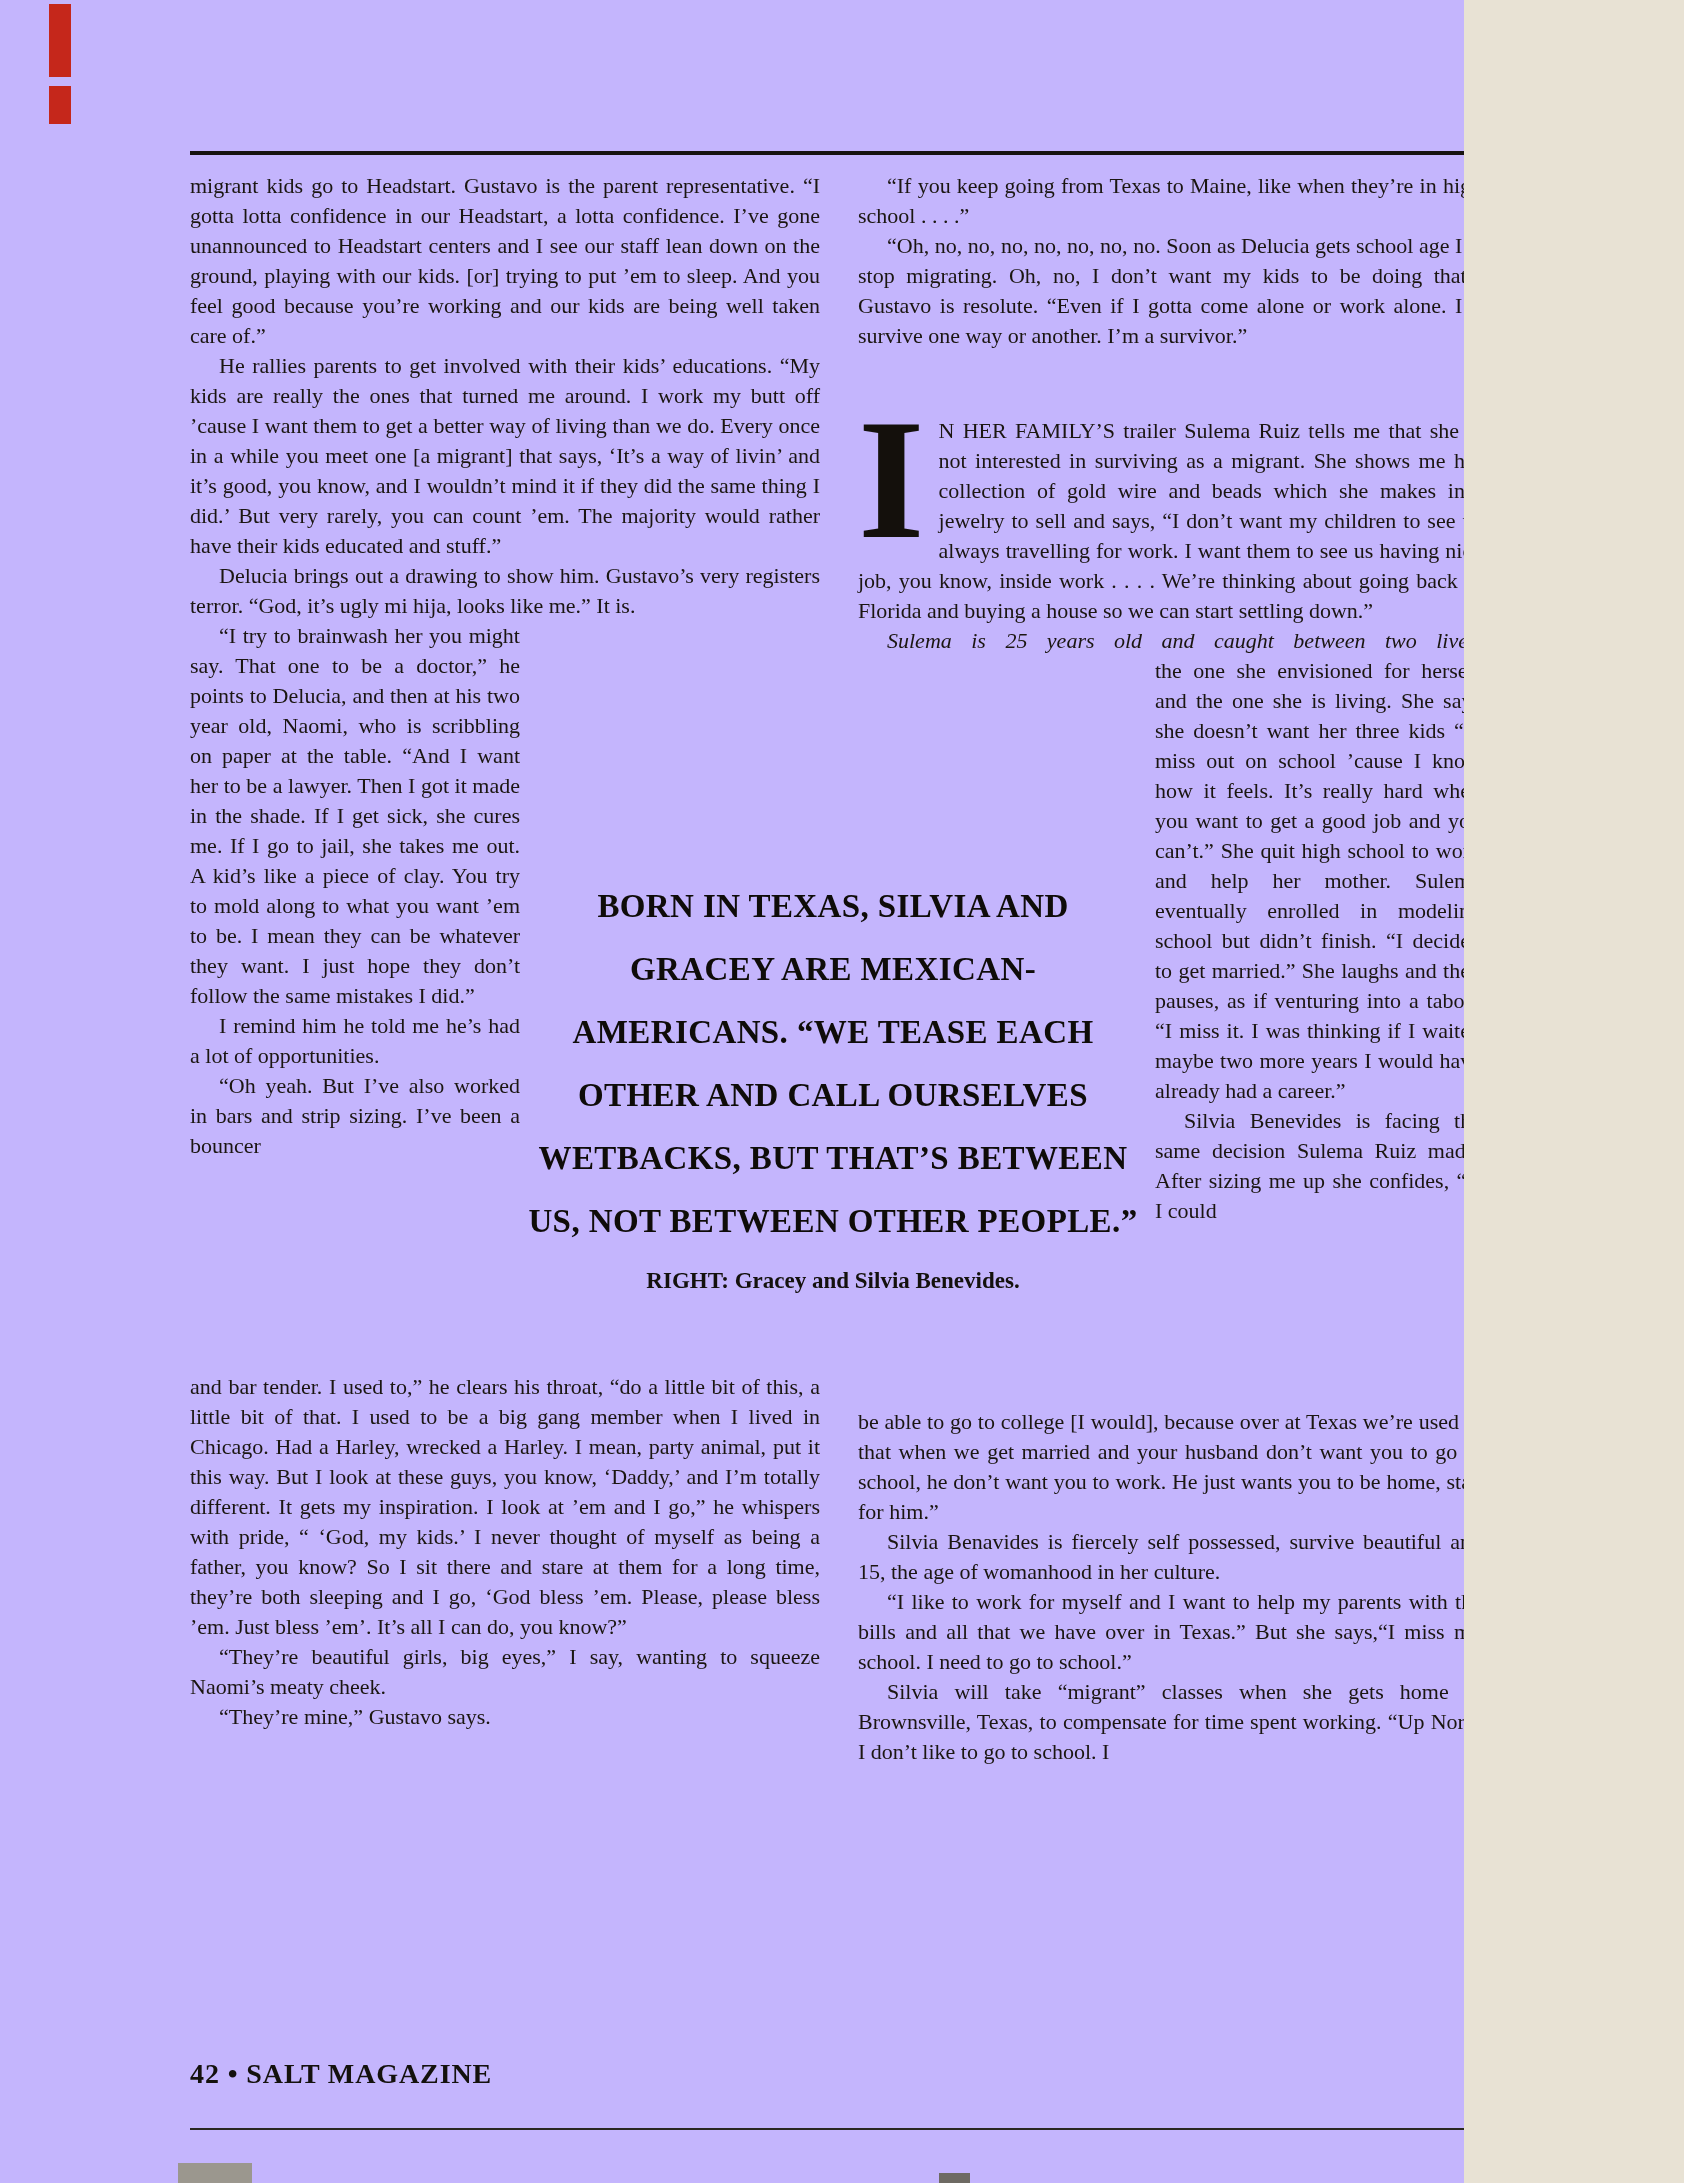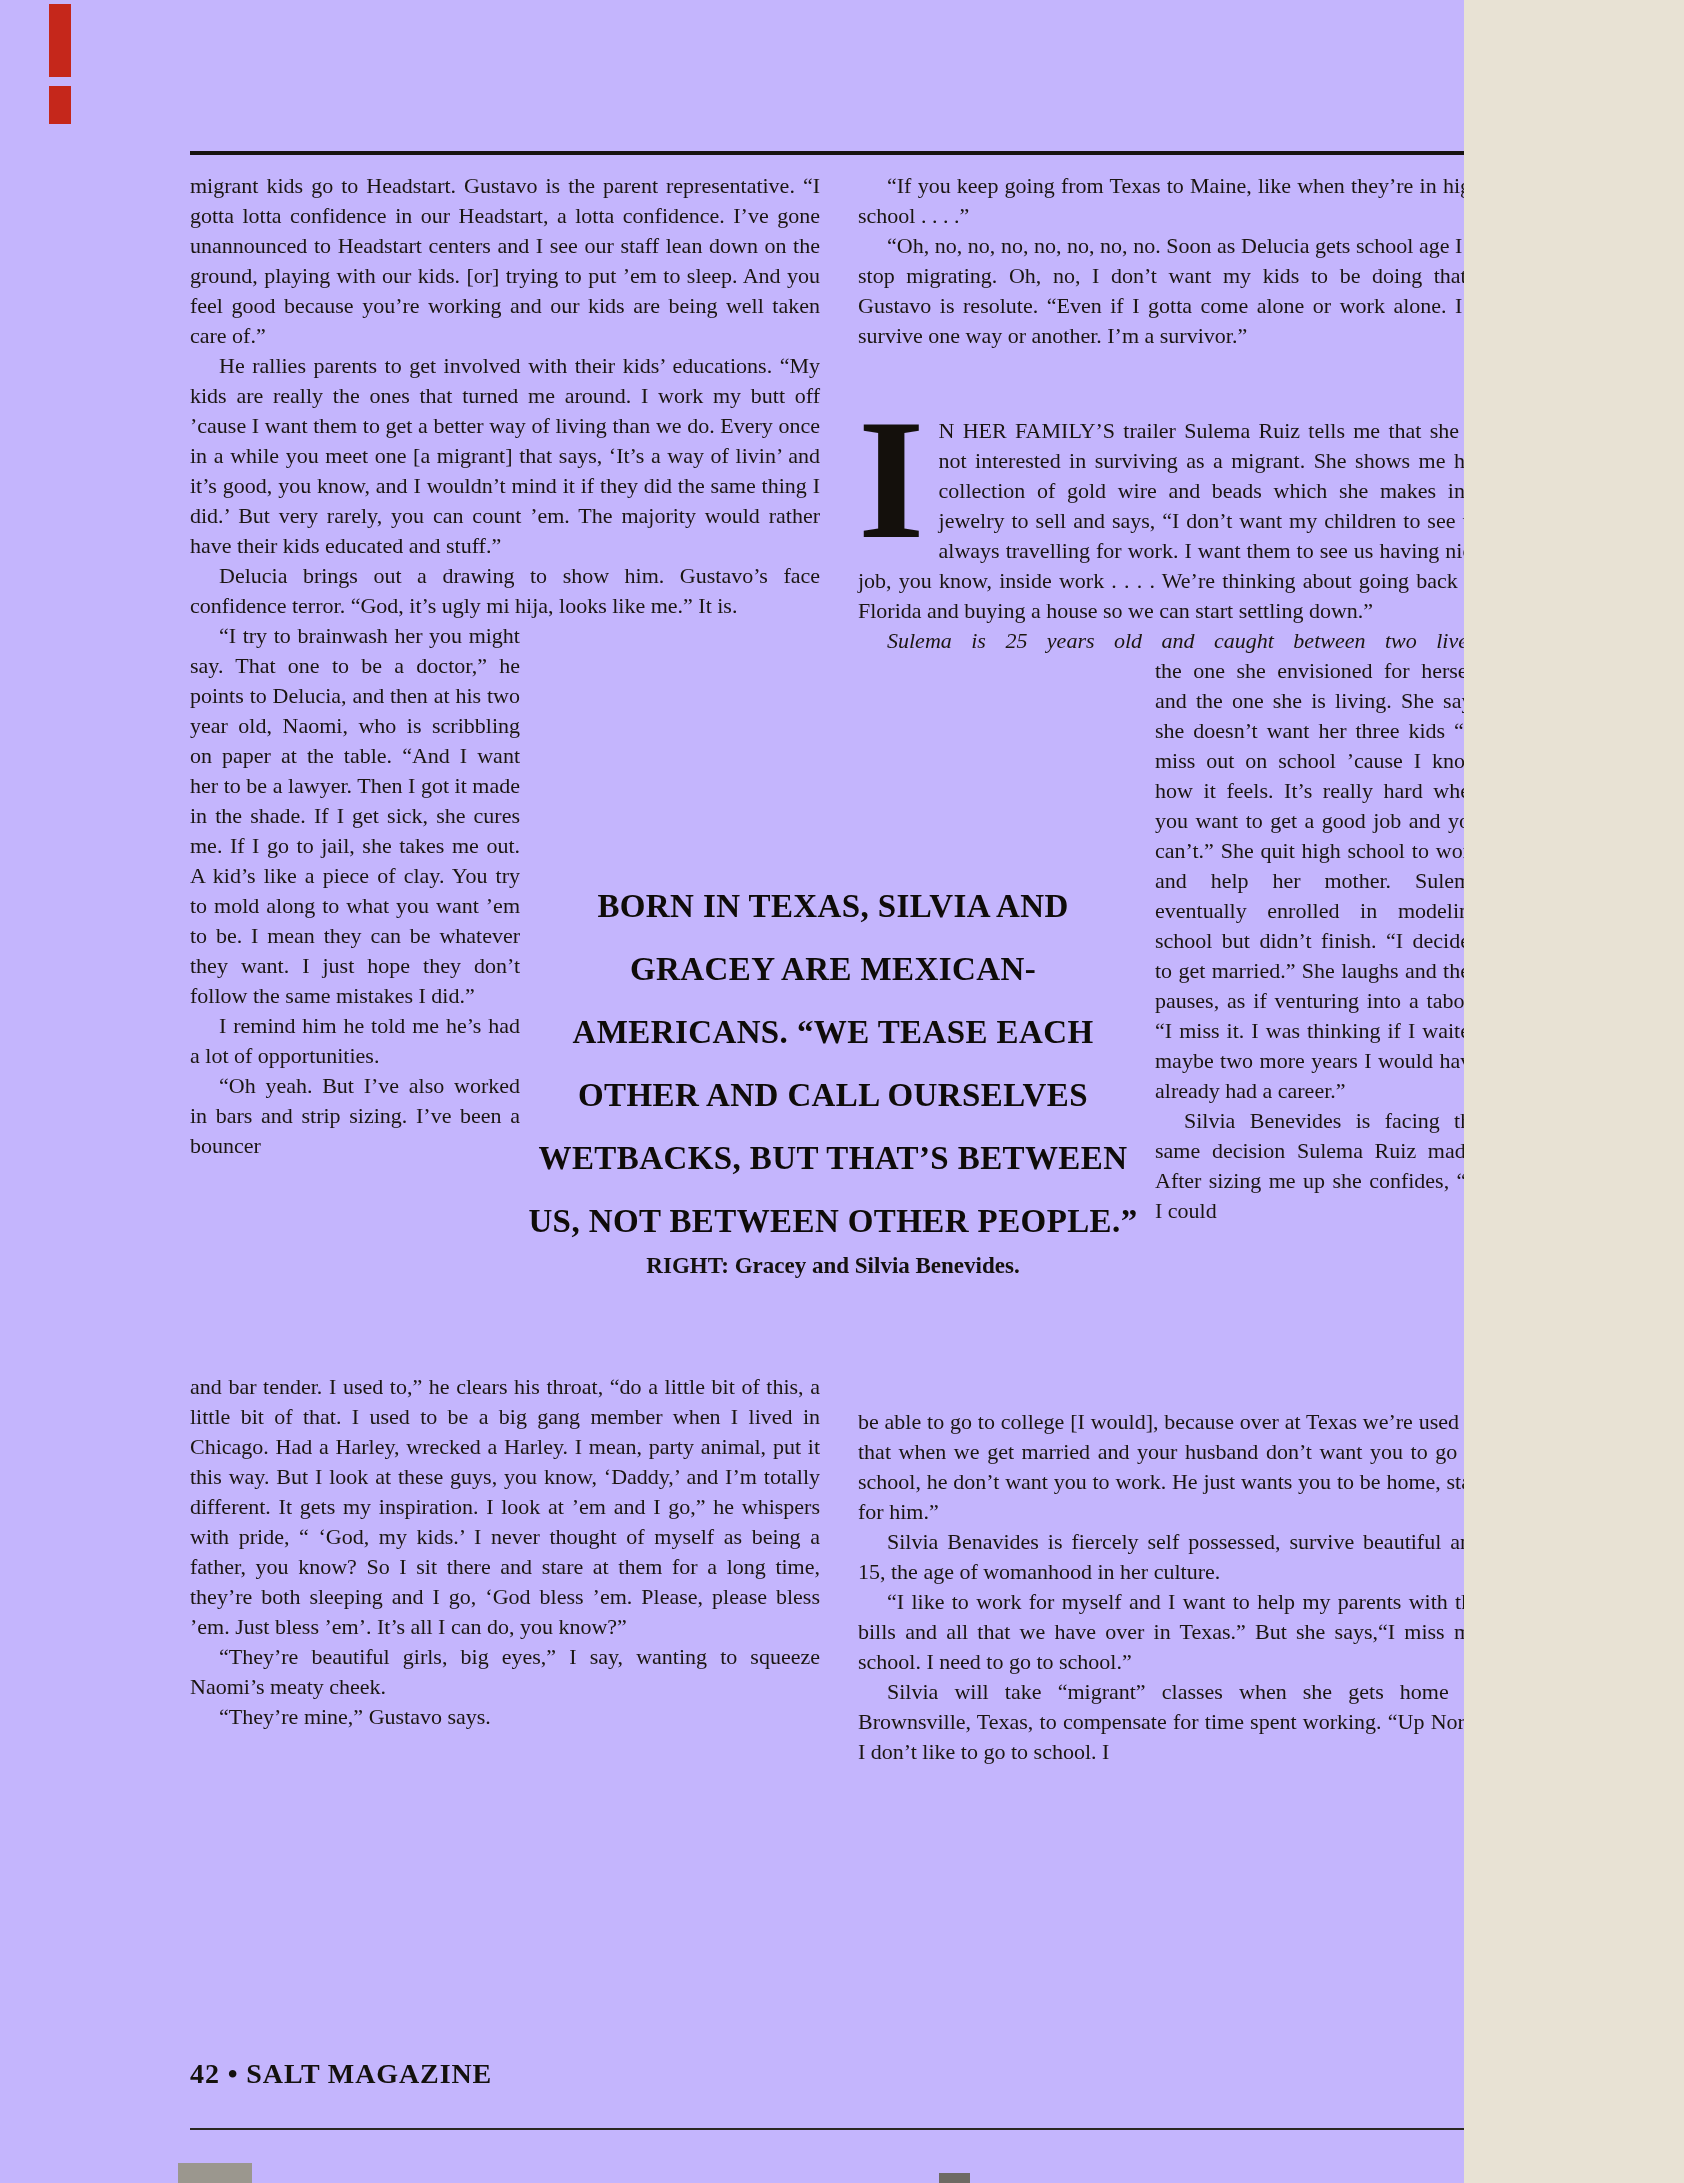--- a/index.html
+++ b/index.html
@@ -18,21 +18,21 @@
   .left-narrow { width:330px; min-height:751px; }
   .right-narrow { margin-left:297px; width:326px; min-height:751px; }
   .dcp { margin-top:65px; }
   .dropcap {
     float:left; font-weight:700; font-size:171px; line-height:119px;
     height:119px; margin:3.5px 14px 0 0; color:#14100c;
   }
   .top-rule { position:absolute; left:190px; top:151px; width:1291px; height:3.9px; background:#171310; }
   .pullquote { position:absolute; left:523px; top:875px; width:620px; text-align:center; }
   .pq-text { font-weight:700; font-size:33px; line-height:63px; letter-spacing:0.4px; color:#0f0c09; }
-  .pq-caption { font-weight:700; font-size:23px; color:#14110d; }
+  .pq-caption { margin-top:15px; font-weight:700; font-size:23px; color:#14110d; }
   .footer { position:absolute; left:190px; top:2058px; font-weight:700; font-size:28px; letter-spacing:0.9px; color:#14110d; }
   .bottom-rule { position:absolute; left:190px; top:2128px; width:1291px; height:2.2px; background:#2a2722; }
   .reg-a { position:absolute; left:49px; top:4.4px; width:22px; height:73px; background:#c5271b; }
   .reg-b { position:absolute; left:49px; top:86px; width:22px; height:38px; background:#c5271b; }
   .mark-gray { position:absolute; left:178px; top:2163px; width:74px; height:20px; background:#9b978e; }
   .mark-small { position:absolute; left:939px; top:2173px; width:31px; height:9.6px; background:#6e6a63; }
   .tick-1 { position:absolute; left:1642px; top:352px; width:19px; height:4.4px; background:#908d86; }
   .tick-2 { position:absolute; left:1644px; top:1833px; width:16.6px; height:4.4px; background:#908d86; }
 </style>
 </head>
@@ -40,21 +40,21 @@
 
 <div class="page">
 
   <div class="reg-a"></div>
   <div class="reg-b"></div>
   <div class="top-rule"></div>
 
   <div class="col col-left">
     <p class="bp">migrant kids go to Headstart. Gustavo is the parent representative. “I gotta lotta confidence in our Headstart, a lotta confidence. I’ve gone unannounced to Headstart centers and I see our staff lean down on the ground, playing with our kids. [or] trying to put ’em to sleep. And you feel good because you’re working and our kids are being well taken care of.”</p>
     <p class="bp ind">He rallies parents to get involved with their kids’ educations. “My kids are really the ones that turned me around. I work my butt off ’cause I want them to get a better way of living than we do. Every once in a while you meet one [a migrant] that says, ‘It’s a way of livin’ and it’s good, you know, and I wouldn’t mind it if they did the same thing I did.’ But very rarely, you can count ’em. The majority would rather have their kids educated and stuff.”</p>
-    <p class="bp ind">Delucia brings out a drawing to show him. Gustavo’s face confidence terror. “God, it’s ugly mi hija, looks like me.” It is.</p>
+    <p class="bp ind">Delucia brings out a drawing to show him. Gustavo’s very registers terror. “God, it’s ugly mi hija, looks like me.” It is.</p>
     <div class="left-narrow">
       <p class="bp ind">“I try to brainwash her you might say. That one to be a doctor,” he points to Delucia, and then at his two year old, Naomi, who is scribbling on paper at the table. “And I want her to be a lawyer. Then I got it made in the shade. If I get sick, she cures me. If I go to jail, she takes me out. A kid’s like a piece of clay. You try to mold along to what you want ’em to be. I mean they can be whatever they want. I just hope they don’t follow the same mistakes I did.”</p>
       <p class="bp ind">I remind him he told me he’s had a lot of opportunities.</p>
       <p class="bp ind">“Oh yeah. But I’ve also worked in bars and strip sizing. I’ve been a bouncer</p>
     </div>
     <p class="bp">and bar tender. I used to,” he clears his throat, “do a little bit of this, a little bit of that. I used to be a big gang member when I lived in Chicago. Had a Harley, wrecked a Harley. I mean, party animal, put it this way. But I look at these guys, you know, ‘Daddy,’ and I’m totally different. It gets my inspiration. I look at ’em and I go,” he whispers with pride, “ ‘God, my kids.’ I never thought of myself as being a father, you know? So I sit there and stare at them for a long time, they’re both sleeping and I go, ‘God bless ’em. Please, please bless ’em. Just bless ’em’. It’s all I can do, you know?”</p>
     <p class="bp ind">“They’re beautiful girls, big eyes,” I say, wanting to squeeze Naomi’s meaty cheek.</p>
     <p class="bp ind">“They’re mine,” Gustavo says.</p>
   </div>
 

